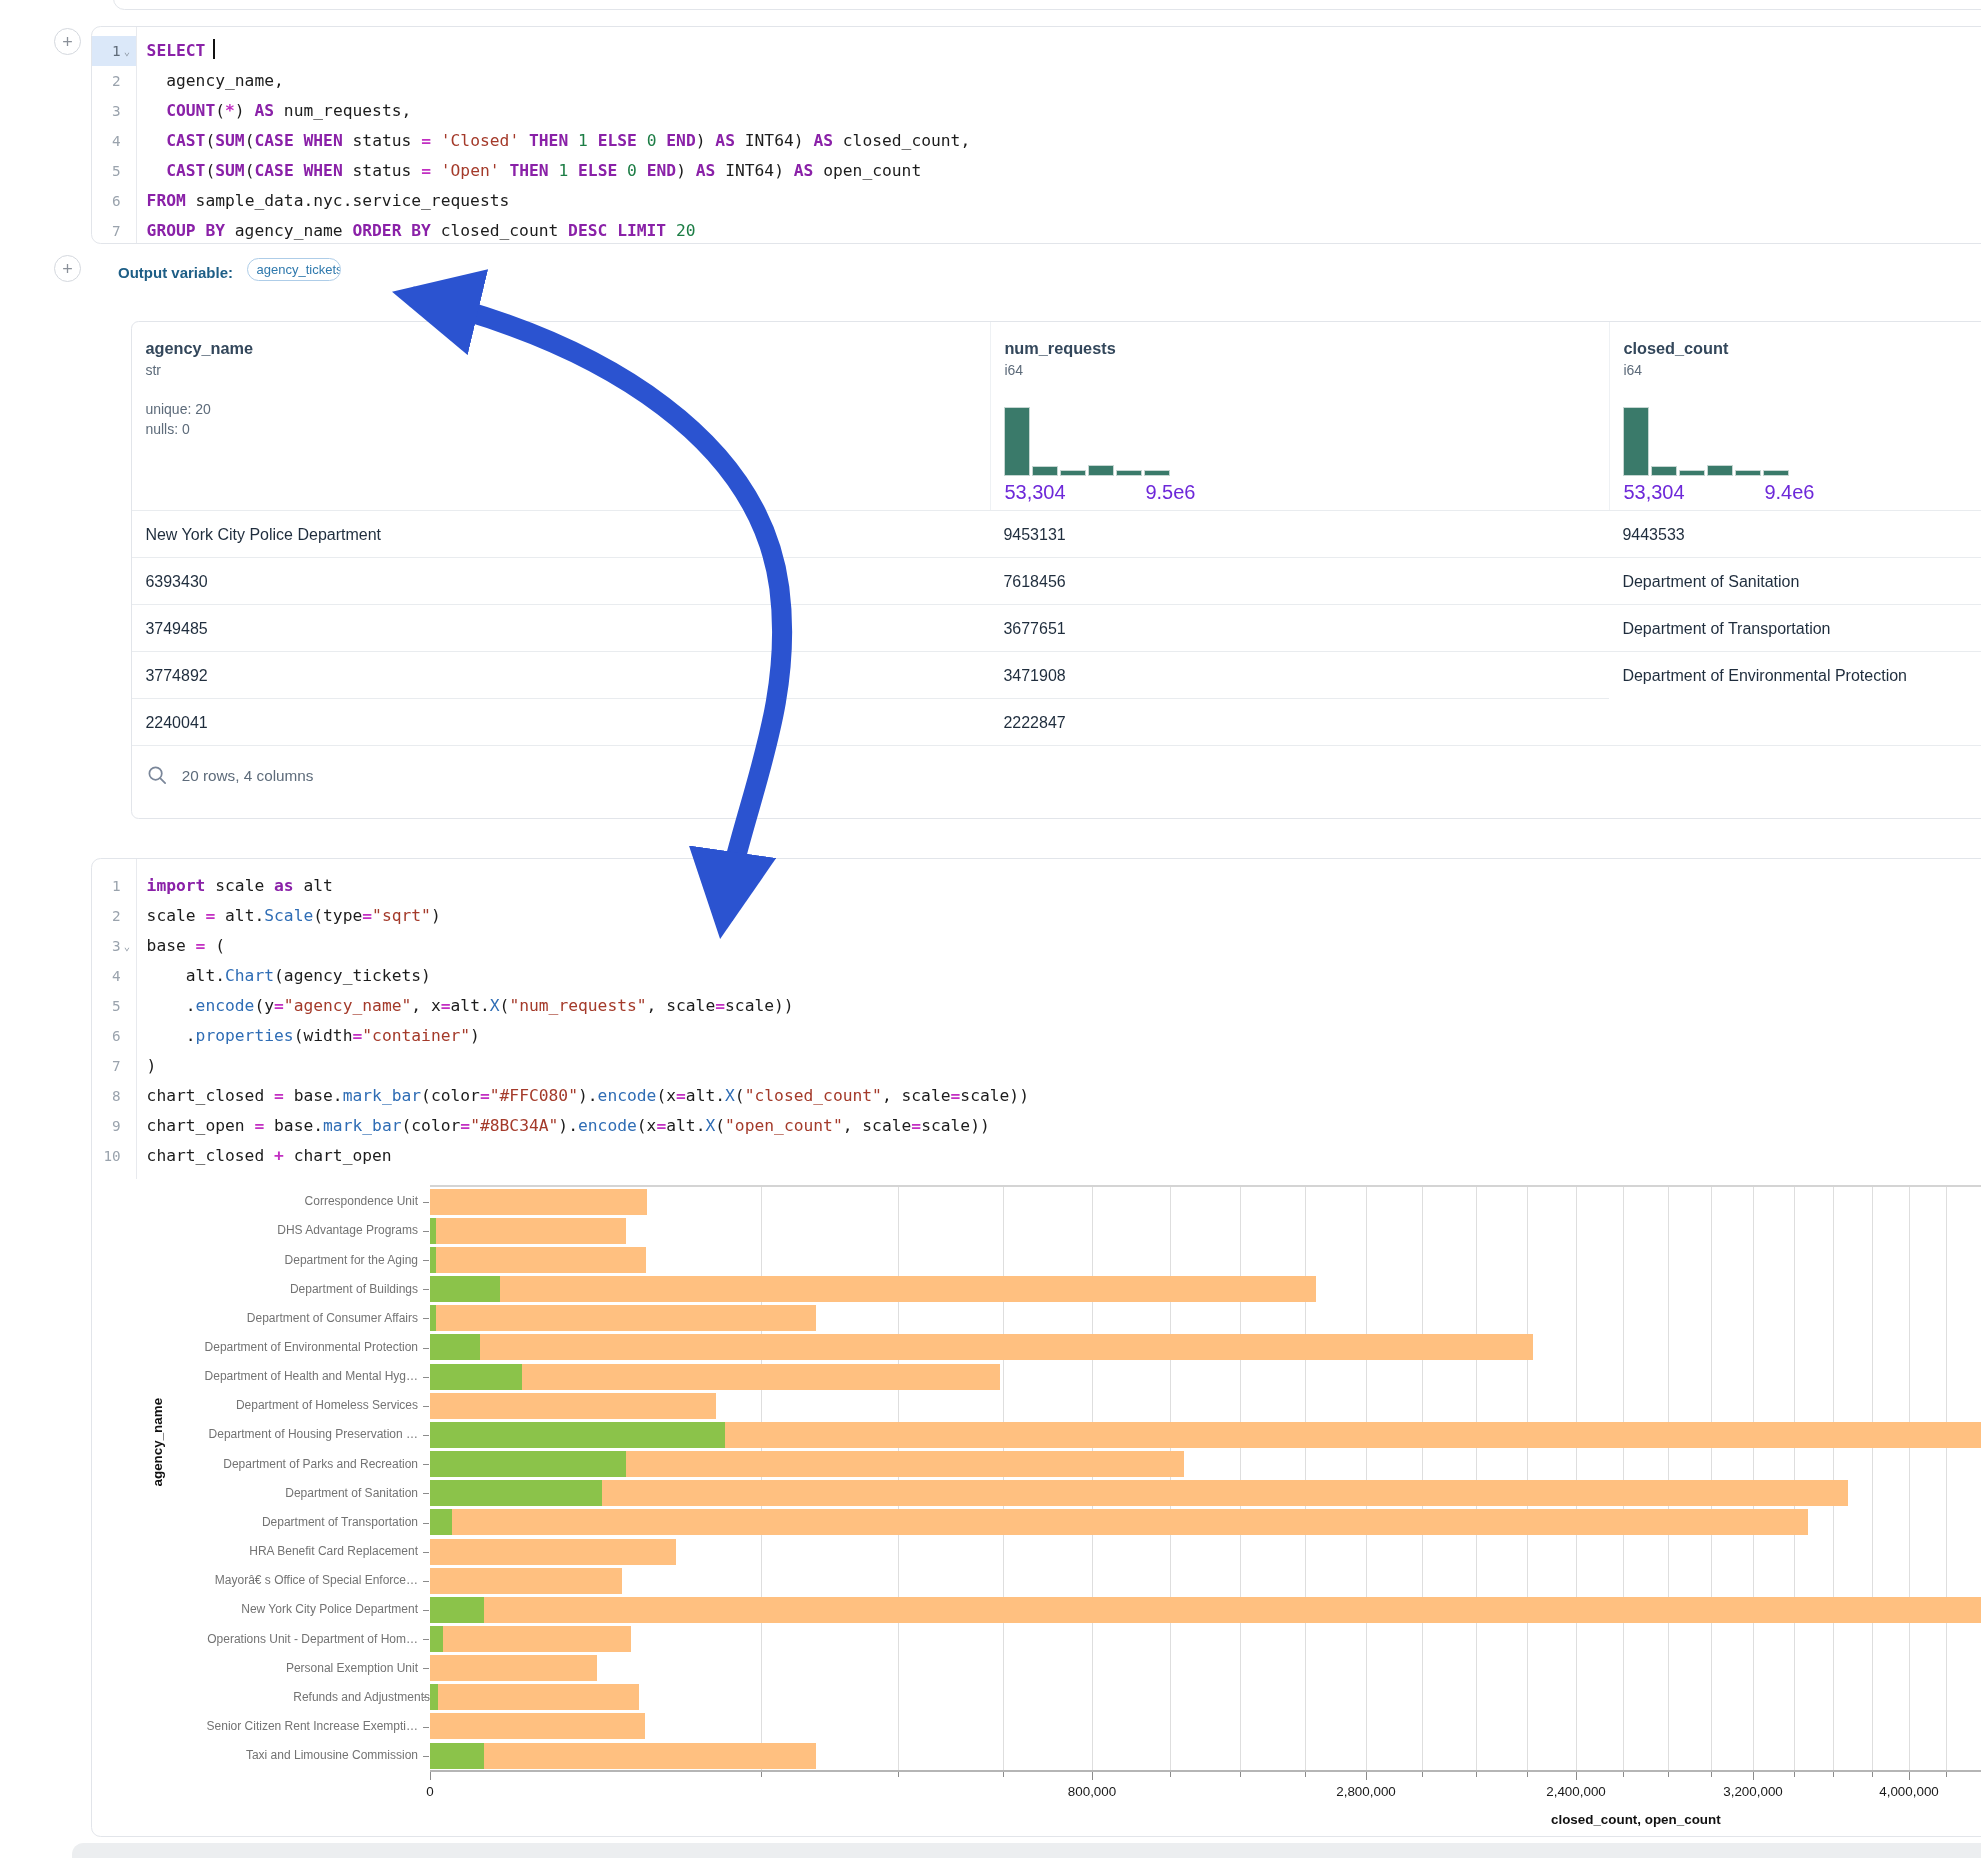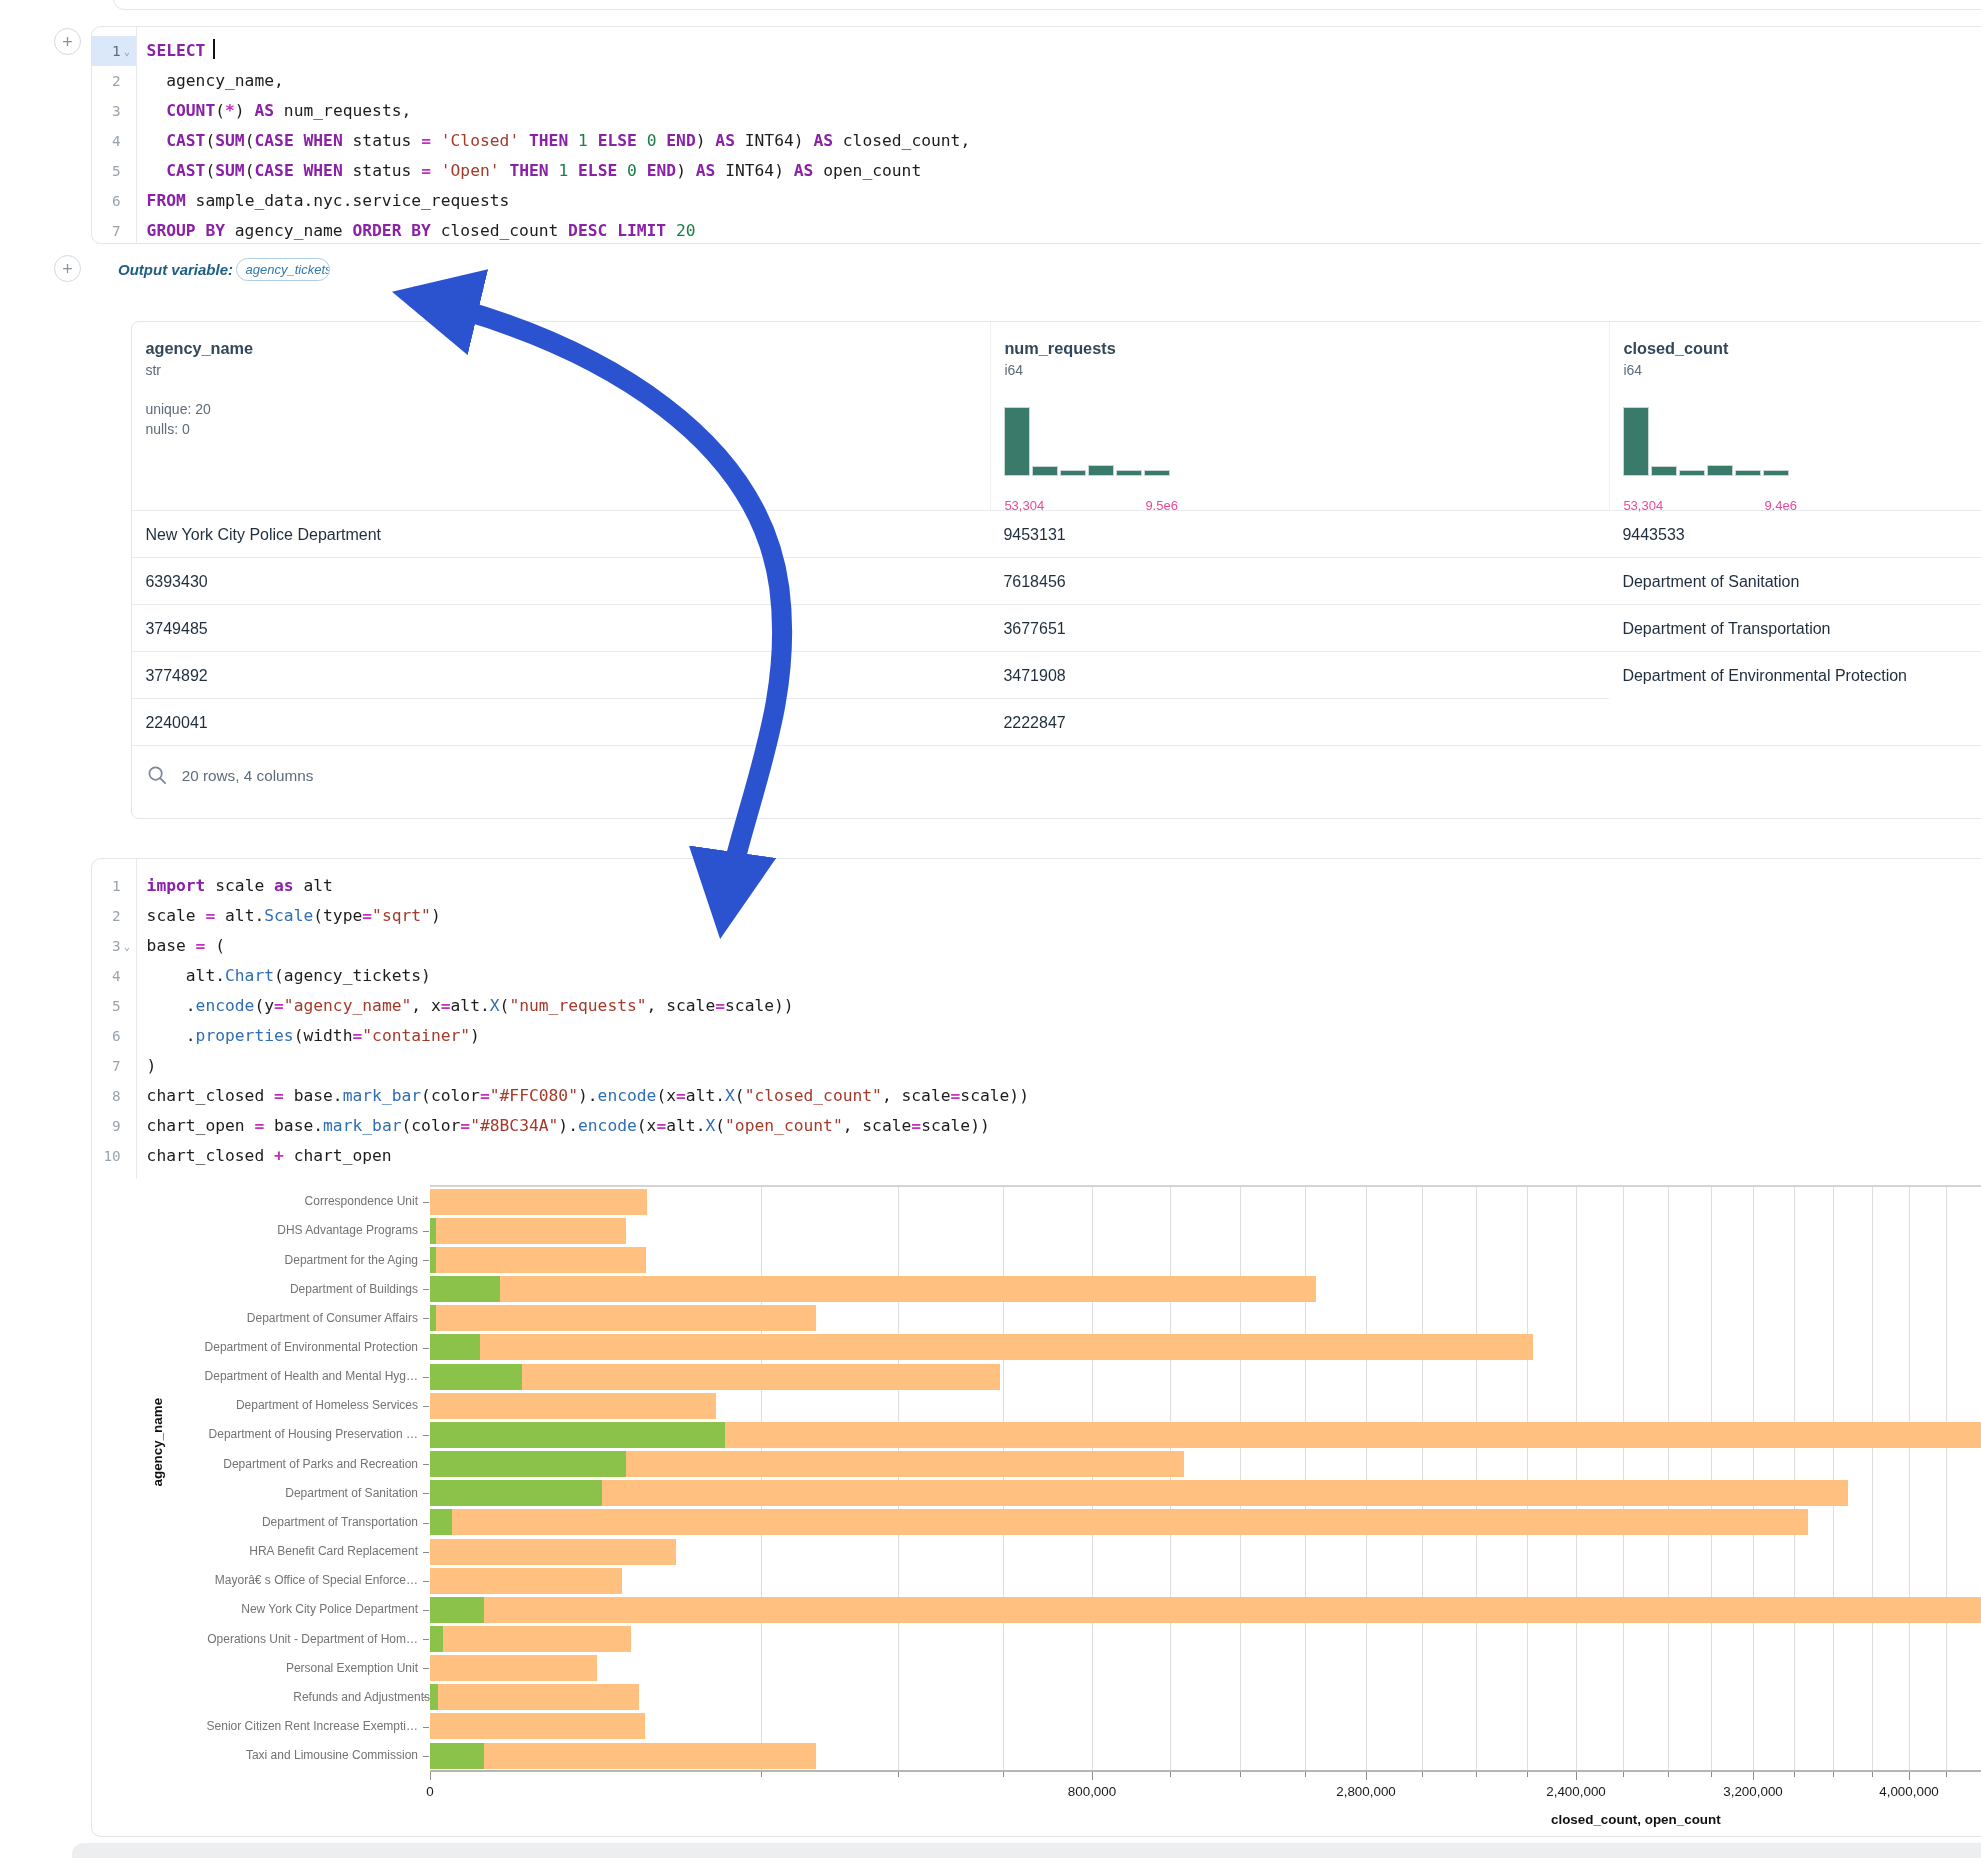--- a/index.html
+++ b/index.html
@@ -18,34 +18,34 @@
   .tk-kw{color:#8a21a8;font-weight:bold;}
   .tk-op{color:#c22fc2;font-weight:bold;}
   .tk-str{color:#a43a2a;}
   .tk-num{color:#1c7d45;}
   .tk-meth{color:#2f6db5;}
   .caret{display:inline-block;width:1.9px;height:20px;background:#111;vertical-align:-3.8px;margin-left:7.6px;}
   
   .plus-btn{position:absolute;width:27px;height:27px;border-radius:50%;border:1.4px solid #d4d8de;background:#fff;
             color:#8a9099;font-size:18px;line-height:24px;text-align:center;cursor:pointer;}
   
-  .outvar{position:absolute;display:flex;align-items:center;gap:3px;font-style:italic;}
+  .outvar{position:absolute;display:flex;align-items:flex-end;gap:14px;}
   .outvar-label{font-size:15px;font-weight:bold;color:#1d5e86;}
   .outvar-pill{border:1.4px solid #aecde8;border-radius:11.5px;padding:2.9px 8.6px;font-size:13px;color:#2f79ad;
                max-width:75px;overflow:hidden;white-space:nowrap;background:#fff;}
   
   .tbl{display:grid;grid-template-columns:858px 619px 860px;}
   .th{padding:17px 0 0 13.4px;border-left:1px solid #eef1f4;box-sizing:border-box;height:188px;position:relative;}
   .th:first-child{border-left:none;}
   .th .cname{font-size:16.3px;font-weight:bold;color:#33475b;}
   .th .ctype{font-size:14px;color:#5d6b7a;margin-top:3.8px;}
   .th .cmeta{font-size:14px;color:#5d6b7a;margin-top:21px;line-height:20px;}
   .hist{position:absolute;left:13.4px;top:81px;height:73px;display:flex;align-items:flex-end;gap:1.9px;}
   .hist .hbar{width:26px;background:#3a7a6a;border:1px solid #c6d6d2;box-sizing:border-box;}
-  .hist-labels{position:absolute;left:13.4px;top:176px;width:210px;font-size:13px;color:#ec4899;}
+  .hist-labels{position:absolute;left:13.4px;top:159px;width:210px;font-size:20px;color:#6d28d9;}
   .hist-labels .hmax{position:absolute;left:141px;top:0;}
   .td{font-size:16px;color:#1f2d3d;border-top:1px solid #e9ecef;height:47px;line-height:47px;
       padding-left:13.4px;box-sizing:border-box;white-space:nowrap;overflow:hidden;}
   .tfoot{grid-column:1 / span 3;border-top:1px solid #e9ecef;height:59px;display:flex;align-items:center;
          padding-left:15.3px;gap:13.4px;color:#5d6b7a;font-size:15.3px;}
   
   #chart-layer{position:absolute;left:0;top:0;width:1982px;height:1858px;pointer-events:none;}
   .gridline{position:absolute;width:1px;background:#dedede;}
   .bar{position:absolute;}
   .ylab{position:absolute;font-size:12px;color:#737373;text-align:right;white-space:nowrap;}

